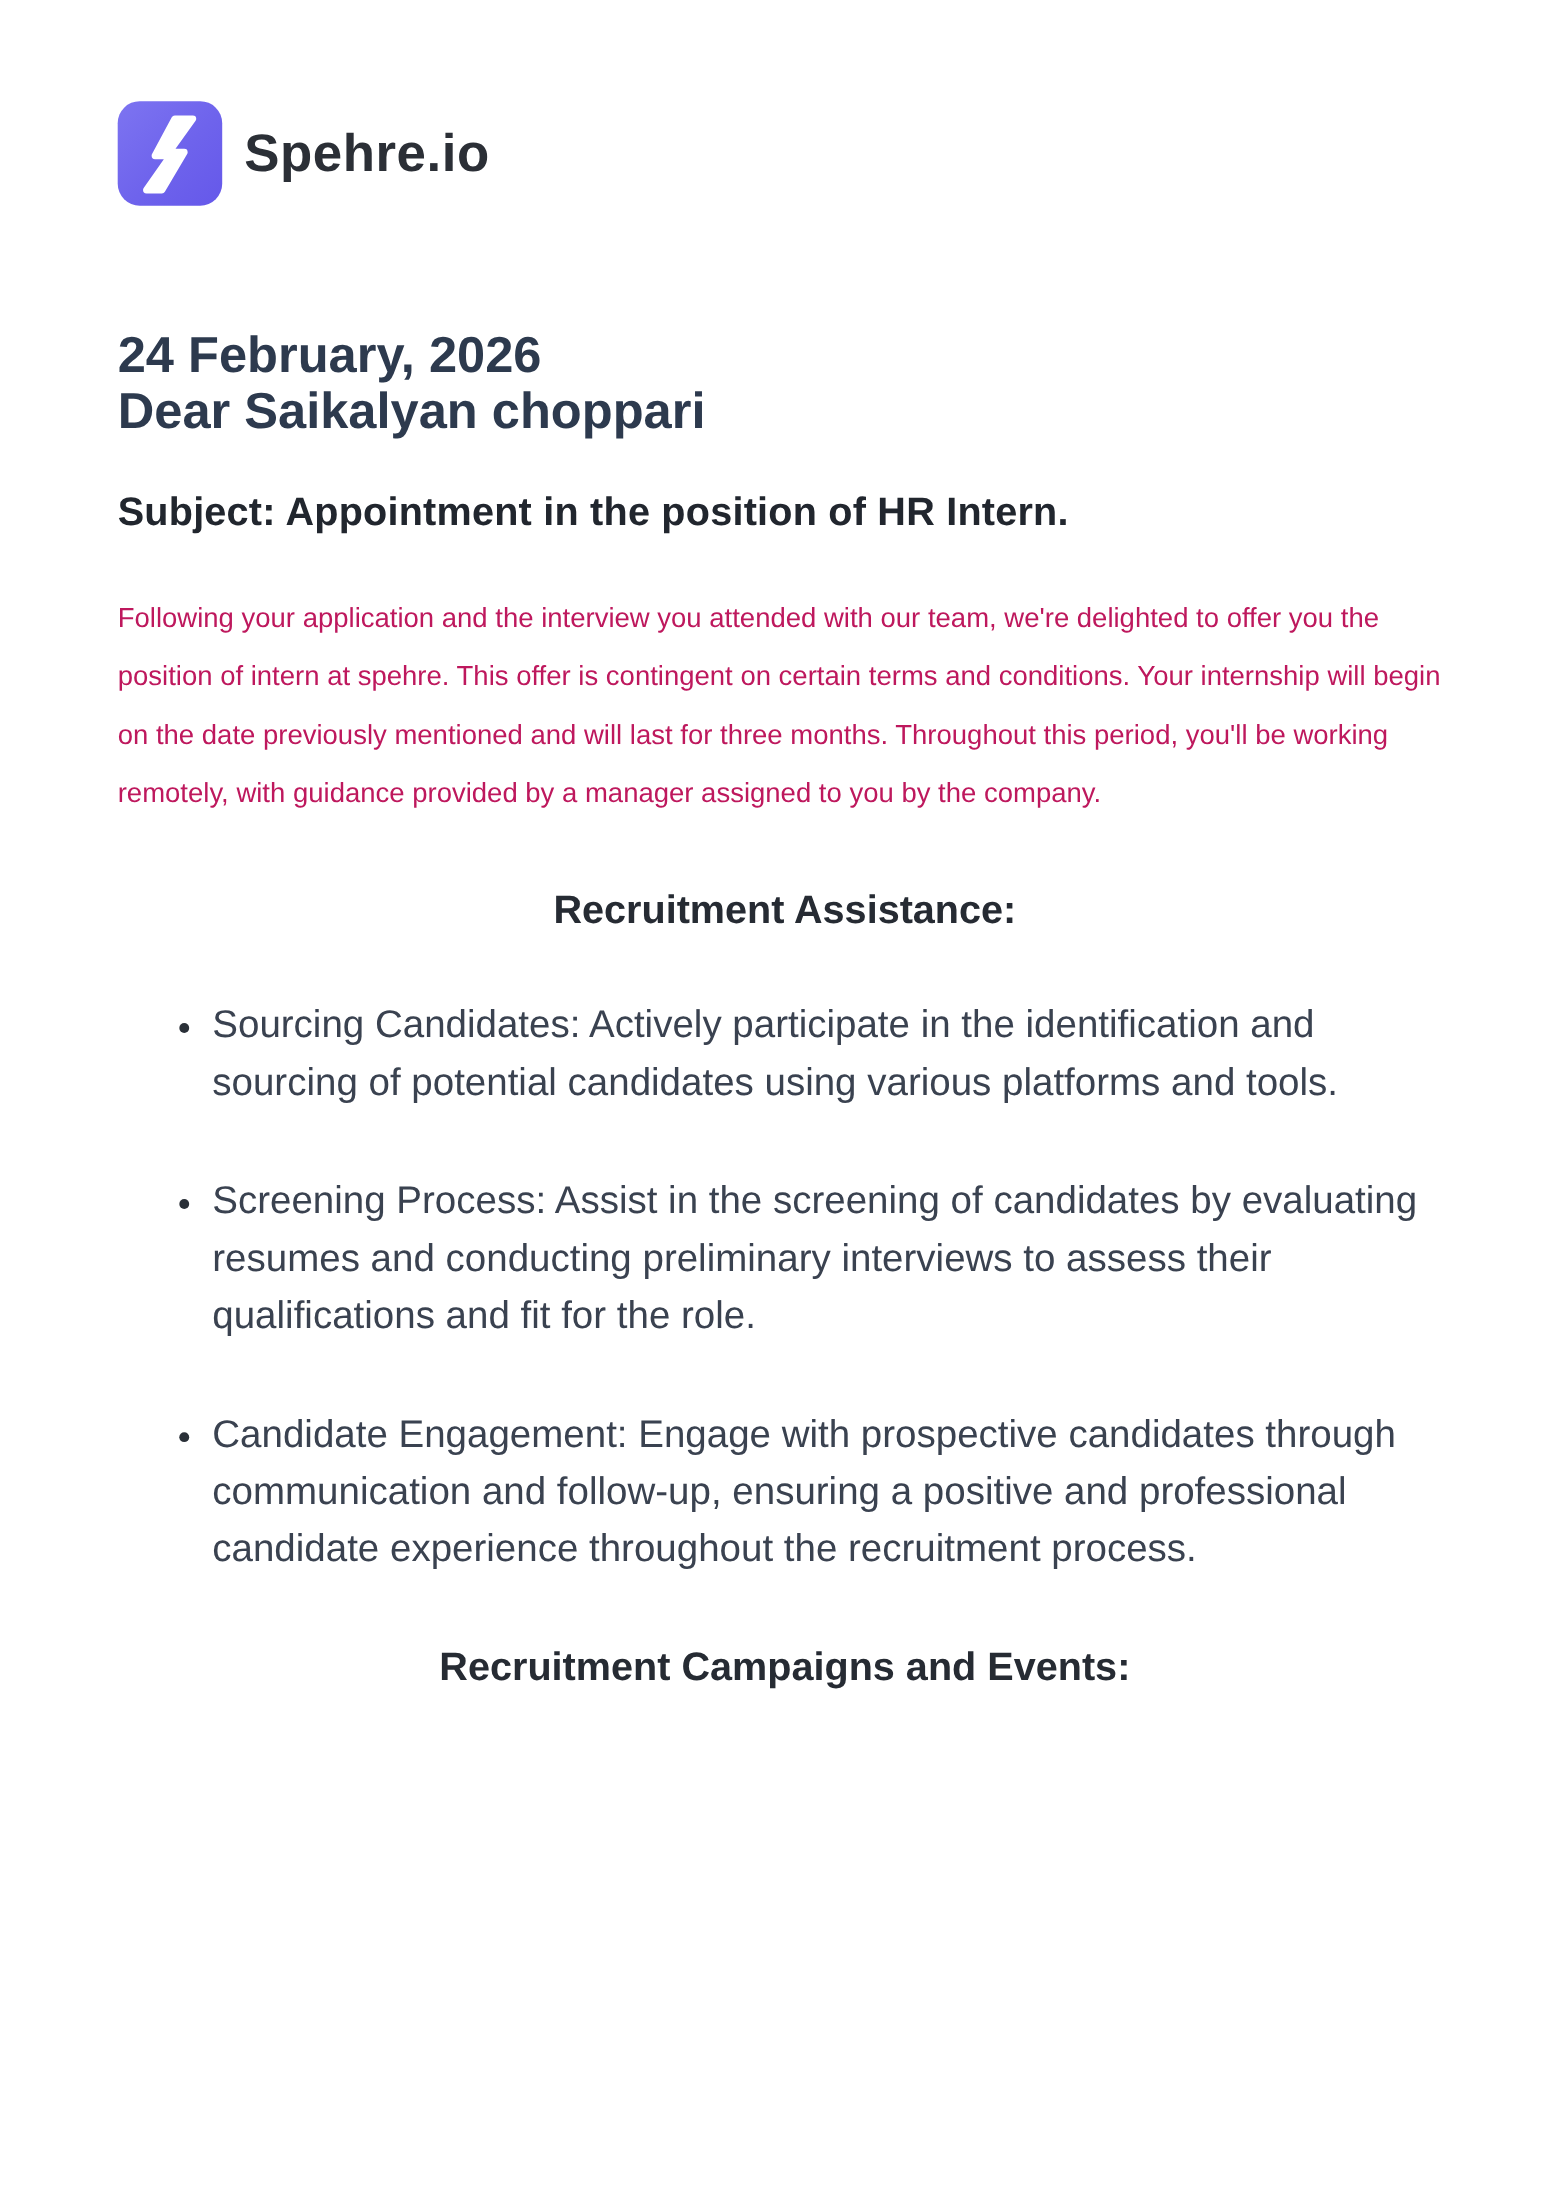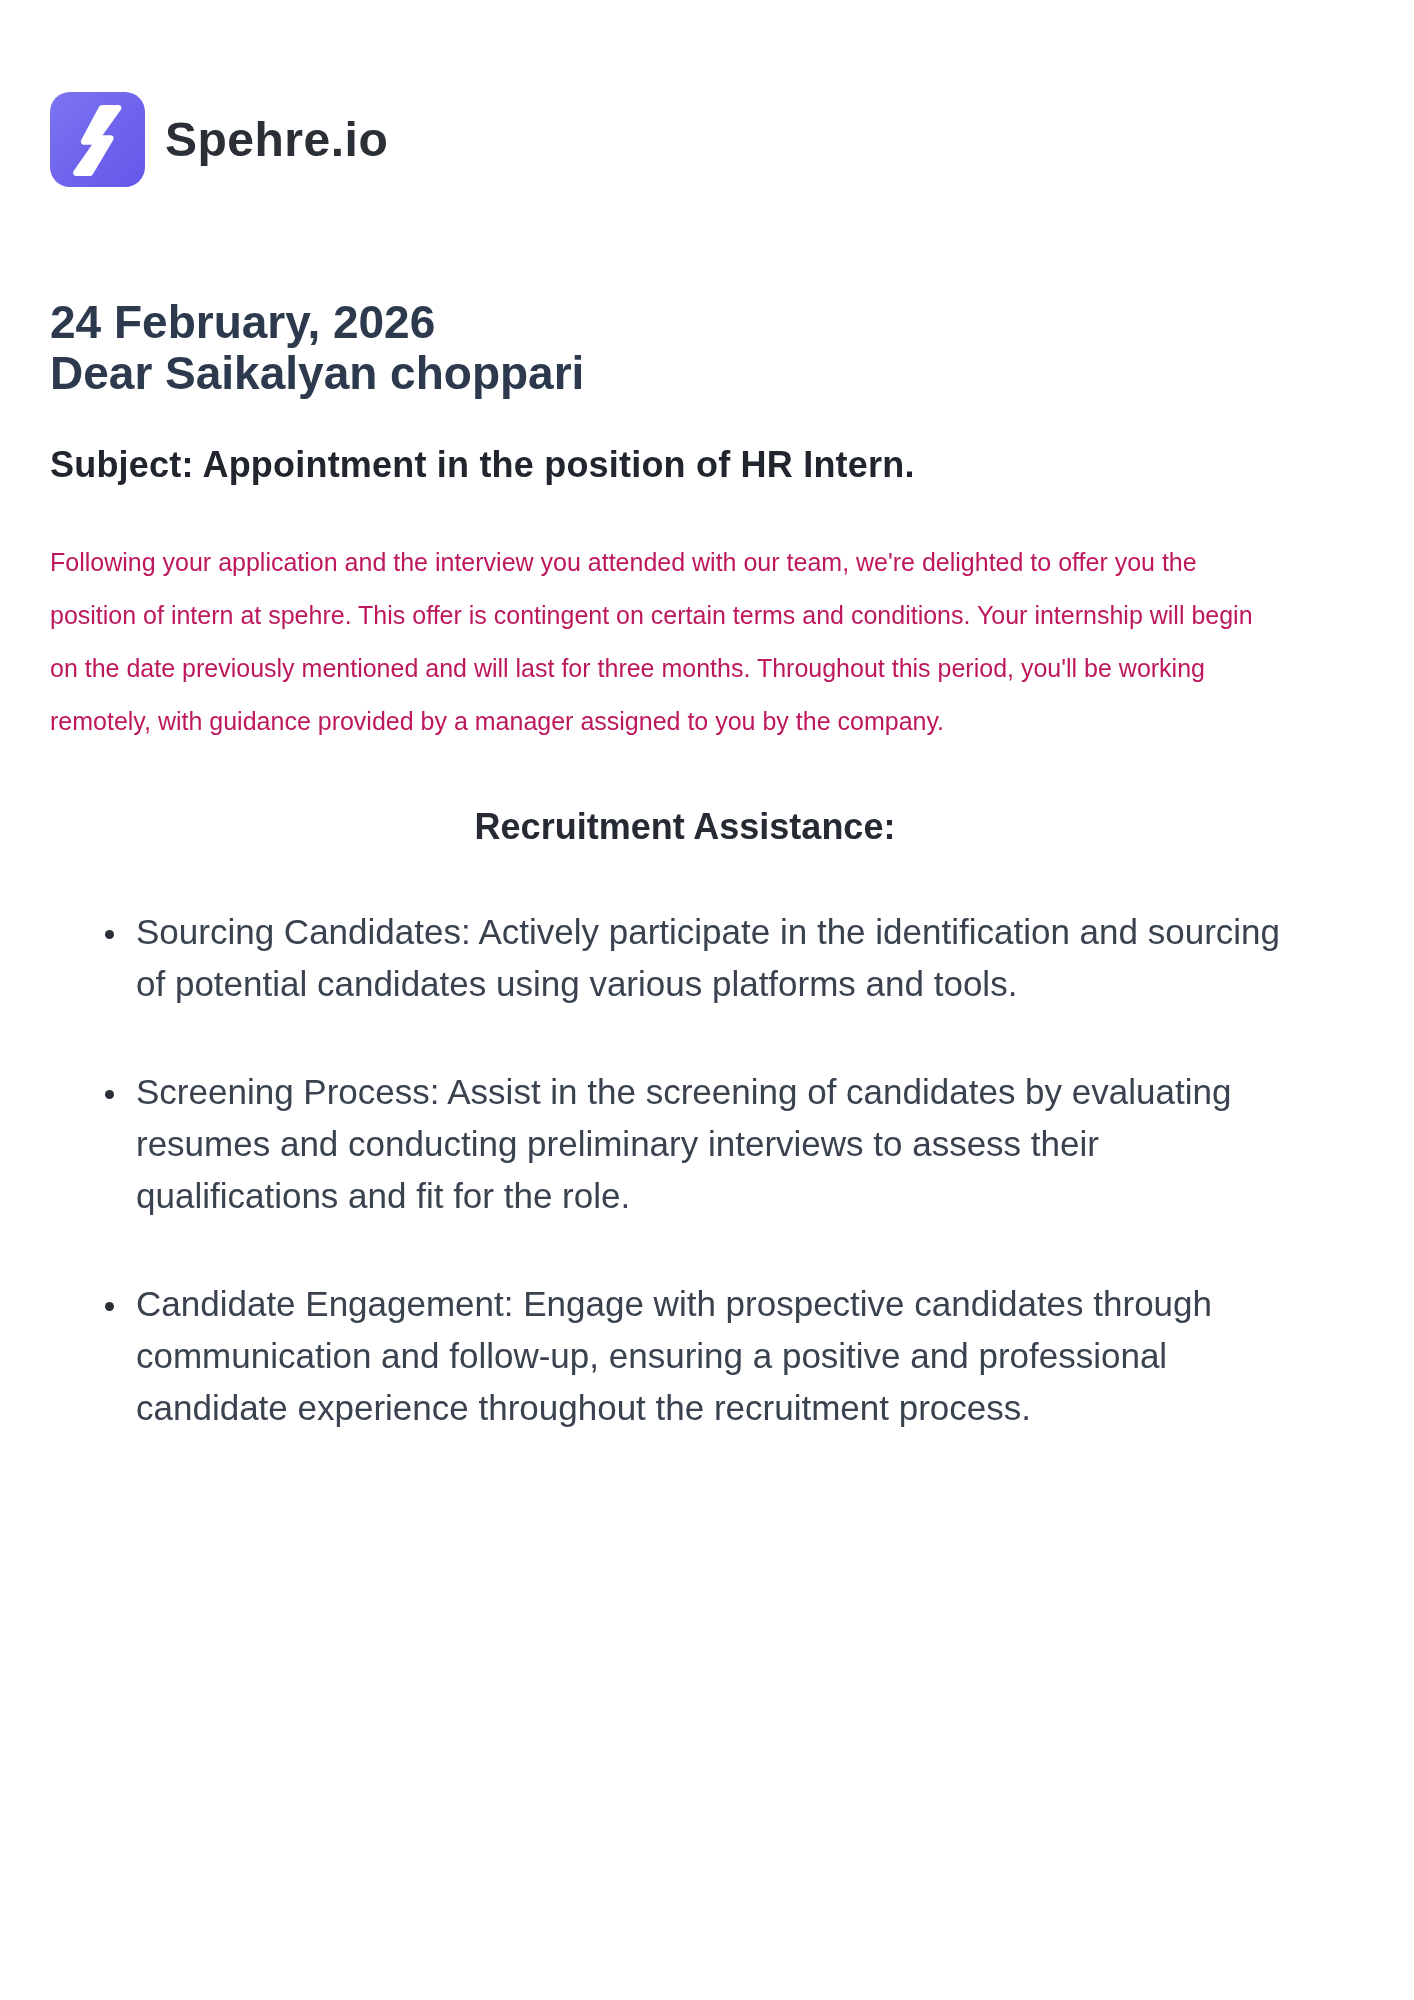--- a/index.html
+++ b/index.html
@@ -8,21 +8,21 @@
     width: 1414px;
     height: 2000px;
     font-family: "Liberation Sans", sans-serif;
     overflow: hidden;
     position: relative;
   }
   .page {
     width: 1414px;
     height: 1704px;
     background: #ffffff;
-    padding: 92px 94px 0 50px;
+    padding: 92px 94px 0 107px;
   }
 
   
   .brand-row {
     display: flex;
     align-items: center;
     gap: 20px;
   }
   .logo-box {
     width: 95px;
@@ -123,14 +123,15 @@
 
 
   <div class="section-title">Recruitment Assistance:</div>
 
   <ul class="bullet-list">
     <li>Sourcing Candidates: Actively participate in the identification and sourcing of potential candidates using various platforms and tools.</li>
     <li>Screening Process: Assist in the screening of candidates by evaluating resumes and conducting preliminary interviews to assess their qualifications and fit for the role.</li>
     <li>Candidate Engagement: Engage with prospective candidates through communication and follow-up, ensuring a positive and professional candidate experience throughout the recruitment process.</li>
   </ul>
 
+  <div class="section-title last">Recruitment Campaigns and Events:</div>
 
 </div>
 
 </body></html>

